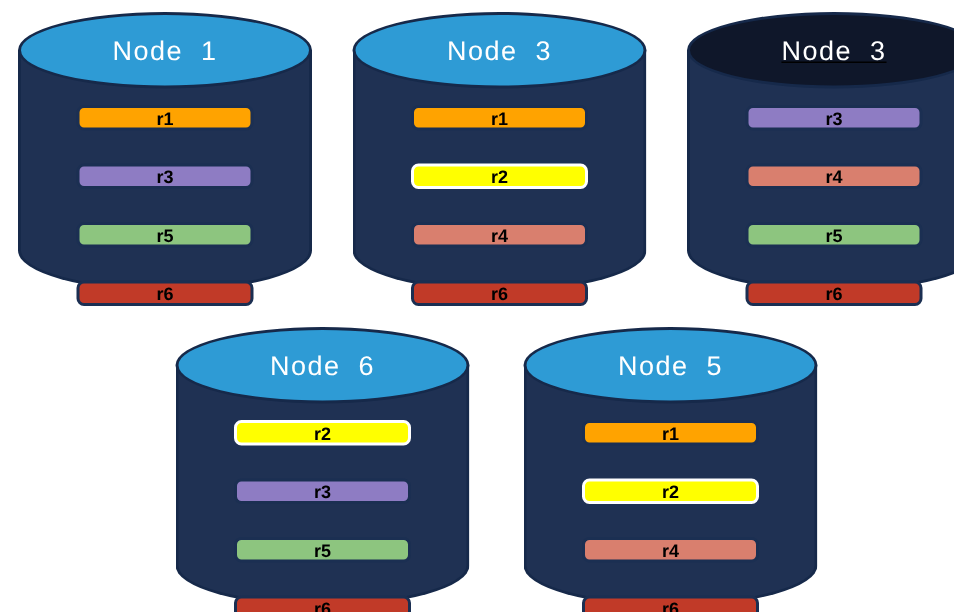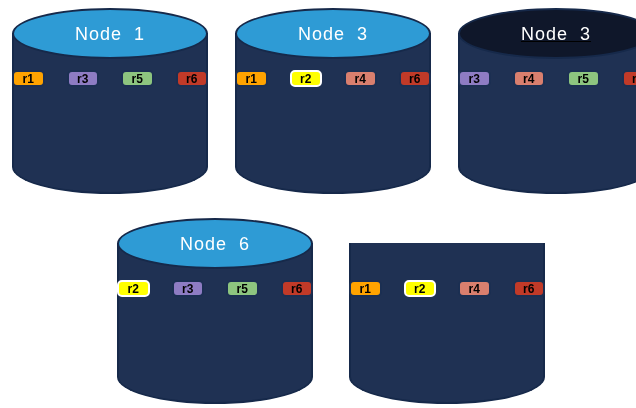--- a/index.html
+++ b/index.html
@@ -35,21 +35,21 @@
   .node-title {
     color: #FFFFFF;
     font-size: 18px;
     letter-spacing: 1px;
     white-space: pre;
     padding-top: 2px;
   }
 
   .bars {
     position: absolute; left: 0; right: 0; top: 62px;
-    display: flex; align-items: center; gap: 22px;
+    display: flex; flex-direction: column; align-items: center; gap: 22px;
   }
 
   .bar {
     box-sizing: border-box;
     width: 118px; height: 17px;
     border: 2px solid transparent;
     border-radius: 5px;
     display: flex; align-items: center; justify-content: center;
   }
 
@@ -150,20 +150,23 @@
           <span>r5</span>
         </div>
         <div class="bar" style="background: rgb(193, 58, 40); border-color: rgb(27, 47, 82);">
           <span>r6</span>
         </div>
       </div>
     </div>
 
     <div class="cyl">
       <div class="cyl-body" style="background: rgb(31, 49, 83); border-color: rgb(22, 41, 74);"></div>
+      <div class="cyl-top" style="background: rgb(46, 155, 213); border-color: rgb(22, 41, 74);">
+        <span class="node-title">Node  5</span>
+      </div>
       <div class="bars">
         <div class="bar" style="background: rgb(255, 163, 0); border-color: rgb(27, 47, 82);">
           <span>r1</span>
         </div>
         <div class="bar" style="background: rgb(255, 255, 0); border-color: rgb(255, 255, 255);">
           <span>r2</span>
         </div>
         <div class="bar" style="background: rgb(217, 127, 110); border-color: rgb(27, 47, 82);">
           <span>r4</span>
         </div>

